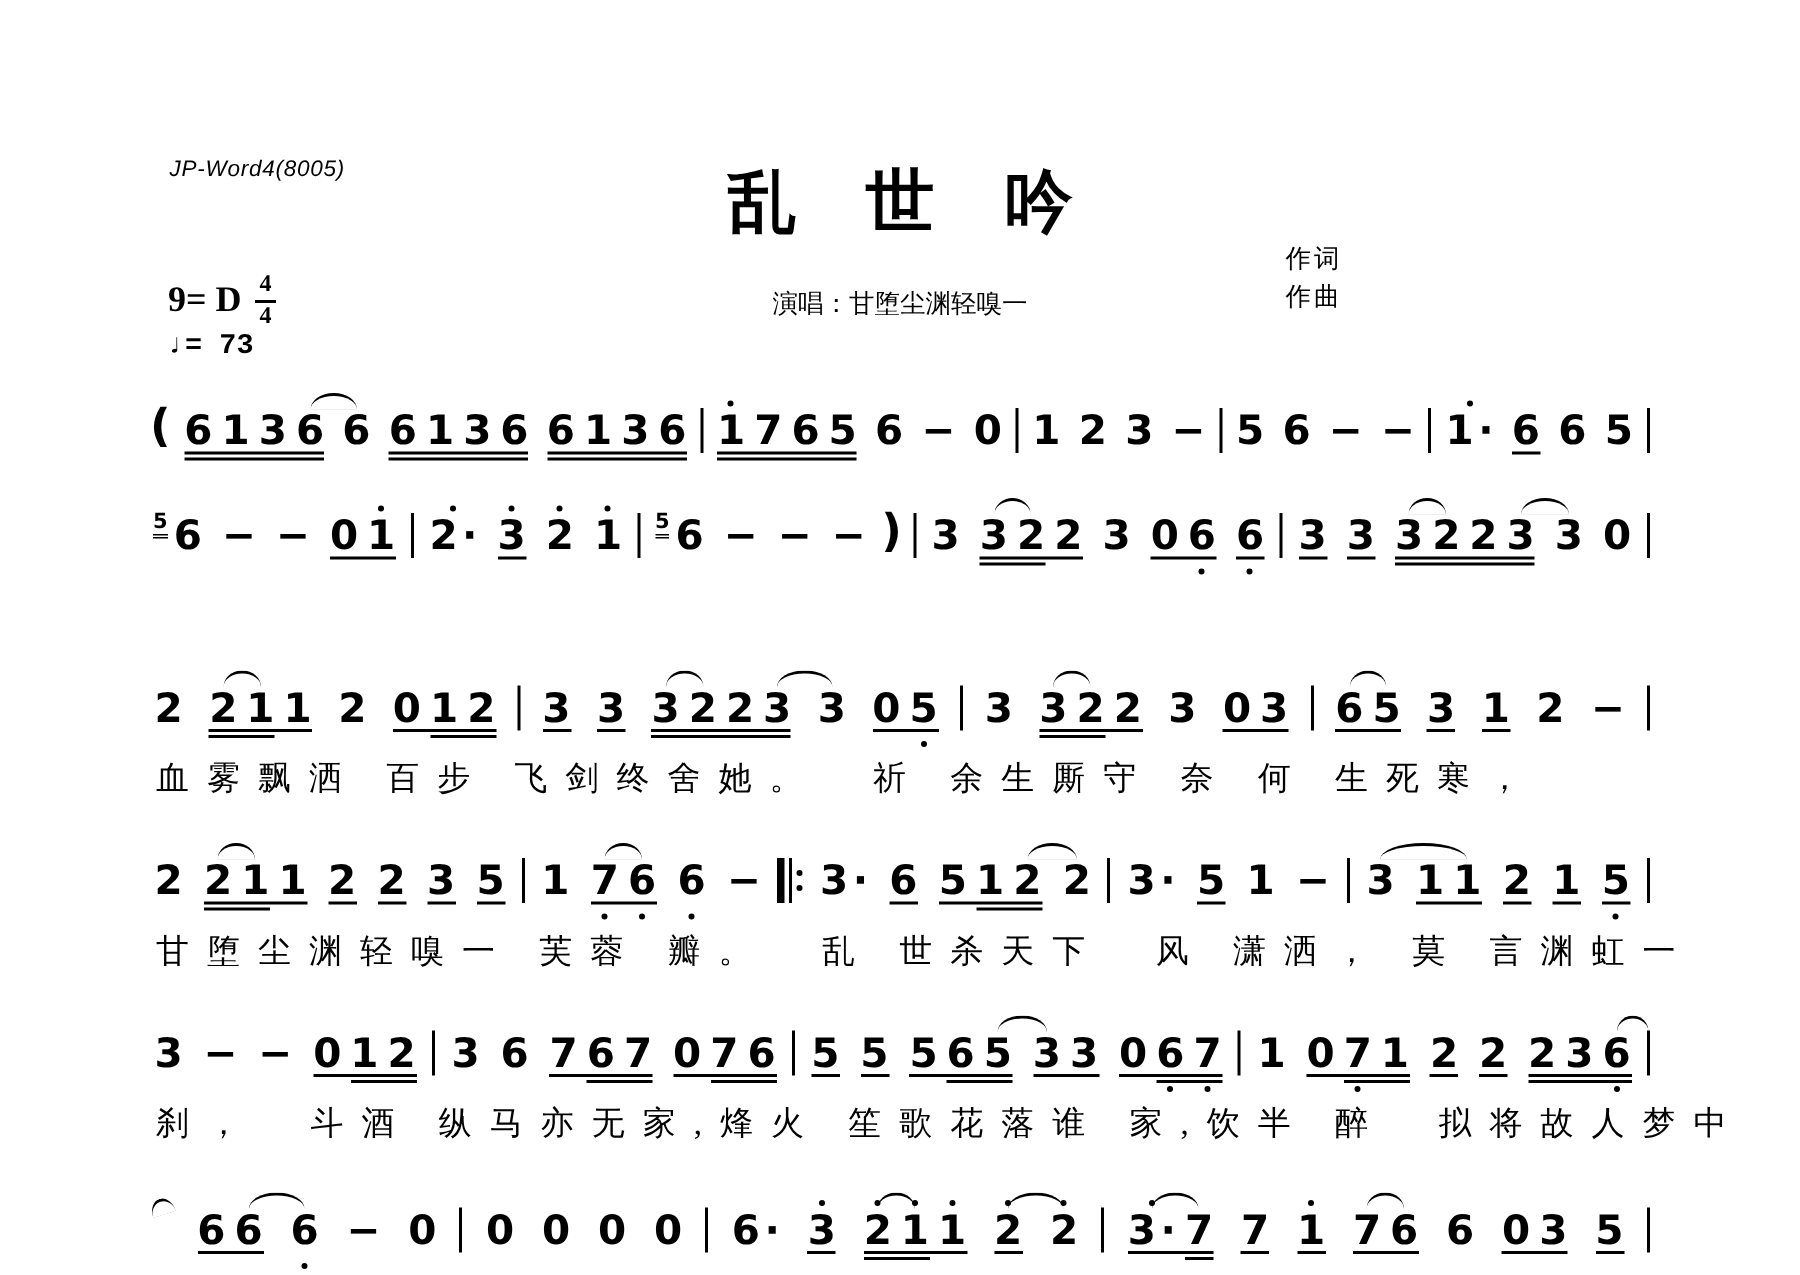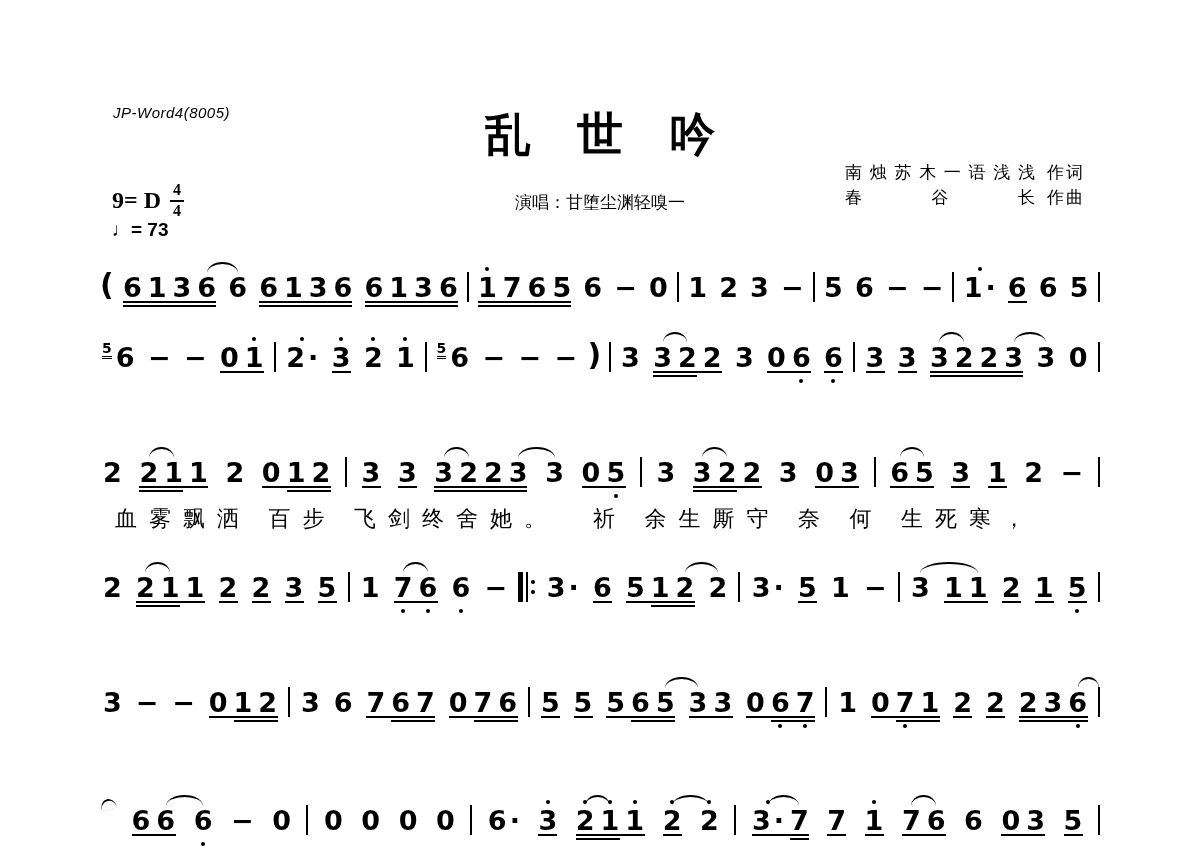--- a/index.html
+++ b/index.html
@@ -23,21 +23,21 @@
   }
   .keysig{
     position:absolute;left:112px;top:182px;display:flex;align-items:center;gap:9px;
     font-family:"Liberation Serif","DejaVu Serif",serif;font-weight:bold;font-size:24px;
   }
   .meter{display:inline-flex;flex-direction:column;align-items:center;font-size:16px;line-height:1.05;font-weight:bold;}
   .meter .mtop{border-bottom:2px solid #000;padding:0 3px 1px;}
   .meter .mbot{padding-top:1px;}
   .tempo{
     position:absolute;left:112px;top:219px;font-size:19px;font-weight:bold;
-    font-family:Liberation Sans, sans-serif;
+    font-family:Liberation Mono, monospace;
   }
   .credits{
     position:absolute;left:845px;top:160px;
     font-family:"Liberation Serif","DejaVu Serif",serif;font-size:17px;line-height:25px;
   }
   .credit-line{display:flex;align-items:baseline;}
   .credit-names{display:inline-block;width:190px;text-align:justify;text-align-last:justify;}
   .credit-role{margin-left:12px;letter-spacing:2px;white-space:nowrap;}
 
   #score .block{position:absolute;left:100px;width:1000px;}
@@ -61,21 +61,21 @@
   .repeat{display:flex;align-items:center;gap:3px;height:30px;}
   .repeat .thick{width:5px;height:30px;background:#000;}
   .repeat .thin{width:2px;height:30px;background:#000;}
   .repeat .rdots{display:flex;flex-direction:column;justify-content:center;gap:6px;height:30px;}
   .repeat .rdots i{width:4px;height:4px;border-radius:50%;background:#000;display:block;}
   .paren{font-size:30px;font-weight:bold;transform:translateY(-2px);}
   .uline{position:absolute;height:2px;background:#000;}
   .arc{position:absolute;height:9px;border-top:2px solid #000;border-radius:50% 50% 0 0/100% 100% 0 0;top:-10px;}
   .arc-in{width:16px;height:9px;border-top:2px solid #000;border-radius:50% 50% 0 0/100% 100% 0 0;transform:translateY(-16px) rotate(-18deg);}
   .lyric{
-    margin-top:17px;margin-left:15px;white-space:pre;
+    margin-top:17px;margin-left:4px;white-space:pre;
     font-family:"Liberation Serif","DejaVu Serif",serif;
     font-size:22px;letter-spacing:12px;
   }
   .b2 .lyric{margin-left:445px;}
 </style>
 </head>
 <body>
 
 <div class="watermark">JP-Word4(8005)</div>
 
@@ -88,25 +88,23 @@
   <span class="meter">
     <span class="mtop">4</span>
     <span class="mbot">4</span>
   </span>
 </div>
 
 <div class="tempo">♩= 73</div>
 
 <div class="credits">
     <div class="credit-line">
-      <span class="credit-names">南烛苏木一语浅浅</span>
       <span class="credit-role">作词</span>
     </div>
     <div class="credit-line">
-      <span class="credit-names">春谷长</span>
       <span class="credit-role">作曲</span>
     </div>
   </div>
 
 <div id="score">
     <div class="block b1">
       <div class="music-line">
         <span class="paren">(</span>
         <span class="group">
           <span class="note"><span class="digit">6</span></span>
@@ -492,20 +490,21 @@
         <span class="group">
           <span class="note"><span class="digit">5</span><span class="odot lo"></span></span>
           <div class="uline" style="left: 3px; width: 19px; bottom: -2px;"></div>
         </span>
         <div class="bar"></div>
         <div class="arc" style="left: 45.3984px; width: 24.7969px;"></div>
         <div class="arc" style="left: 303.195px; width: 24.7969px;"></div>
         <div class="arc" style="left: 584.883px; width: 33px;"></div>
         <div class="arc" style="left: 820.383px; width: 57.7969px;"></div>
       </div>
+      <div class="lyric">甘堕尘渊轻嗅一 芙蓉 瓣。  乱 世杀天下  风 潇洒， 莫 言渊虹一</div>
     </div>
     <div class="block b5">
       <div class="music-line">
         <span class="group">
           <span class="note"><span class="digit">3</span></span>
         </span>
         <span class="group">
           <span class="note"><span class="digit">−</span></span>
         </span>
         <span class="group">
@@ -590,20 +589,21 @@
           <span class="note"><span class="digit">2</span></span>
           <span class="note"><span class="digit">3</span></span>
           <span class="note"><span class="digit">6</span><span class="odot lo"></span></span>
           <div class="uline" style="left: 3px; width: 69px; bottom: -2px;"></div>
           <div class="uline" style="left: 3px; width: 69px; bottom: -6px;"></div>
         </span>
         <div class="bar"></div>
         <div class="arc" style="left: 565.273px; width: 32.7031px;"></div>
         <div class="arc" style="left: 977.68px; width: 21.3047px;"></div>
       </div>
+      <div class="lyric">刹，  斗酒 纵马亦无家,烽火 笙歌花落谁 家,饮半 醉  拟将故人梦中</div>
     </div>
     <div class="block b6">
       <div class="music-line">
         <span class="arc-in"></span>
         <span class="group">
           <span class="note"><span class="digit">6</span></span>
           <span class="note"><span class="digit">6</span></span>
           <div class="uline" style="left: 3px; width: 44px; bottom: -2px;"></div>
         </span>
         <span class="group">

